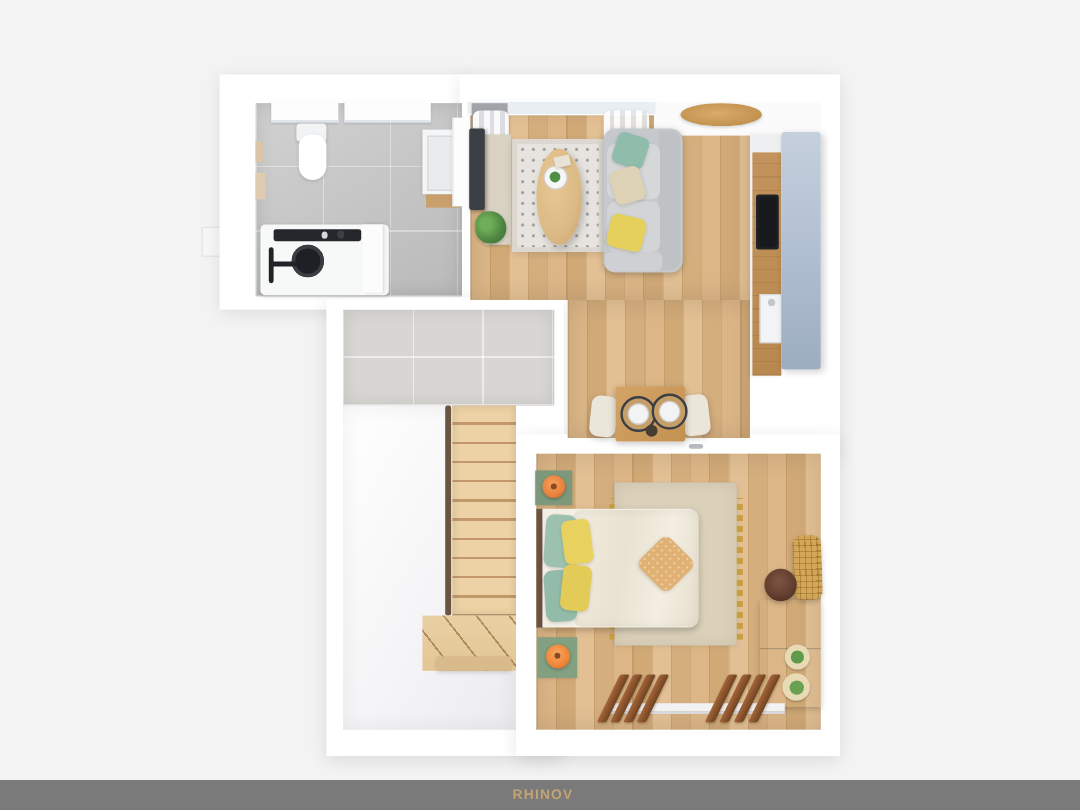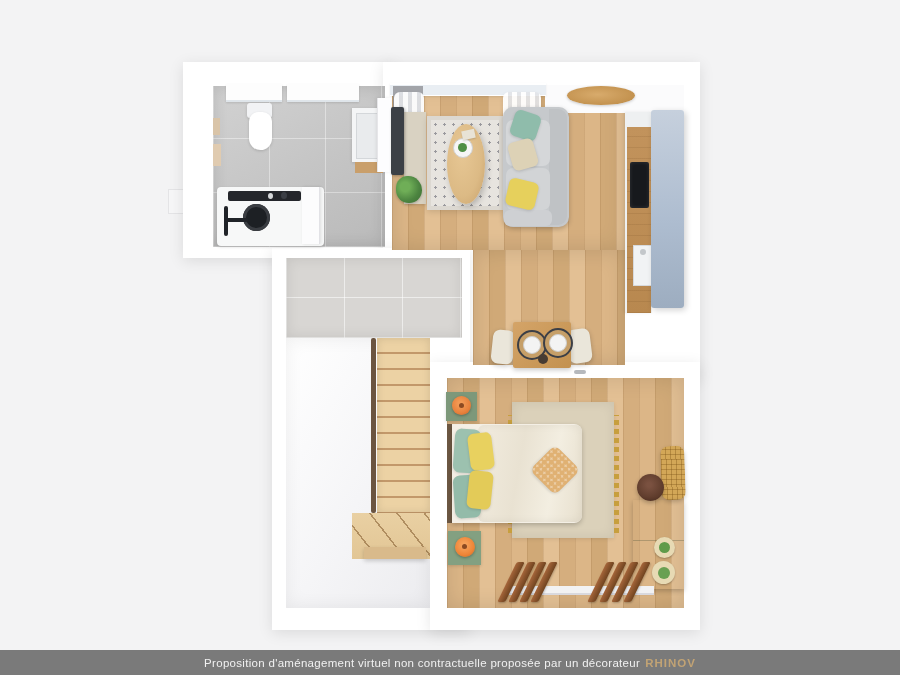--- a/index.html
+++ b/index.html
@@ -189,17 +189,16 @@
     <div class="slat abs" style="left:35px;top:1px;"></div>
   </div>
   <div class="abs" style="left:595px;top:561px;width:50px;height:42px;">
     <div class="slat abs" style="left:2px;top:1px;"></div>
     <div class="slat abs" style="left:14px;top:1px;"></div>
     <div class="slat abs" style="left:26px;top:1px;"></div>
     <div class="slat abs" style="left:38px;top:1px;"></div>
   </div>
 
   <div id="caption-bar" style="background: rgb(122, 122, 122); color: rgb(241, 241, 241);">
-    <span>Proposition d'aménagement virtuel non contractuelle proposée par un décorateur</span>
     <span class="brand" style="color: rgb(194, 163, 116);">RHINOV</span>
   </div>
 
 </div>
 
 </body></html>

